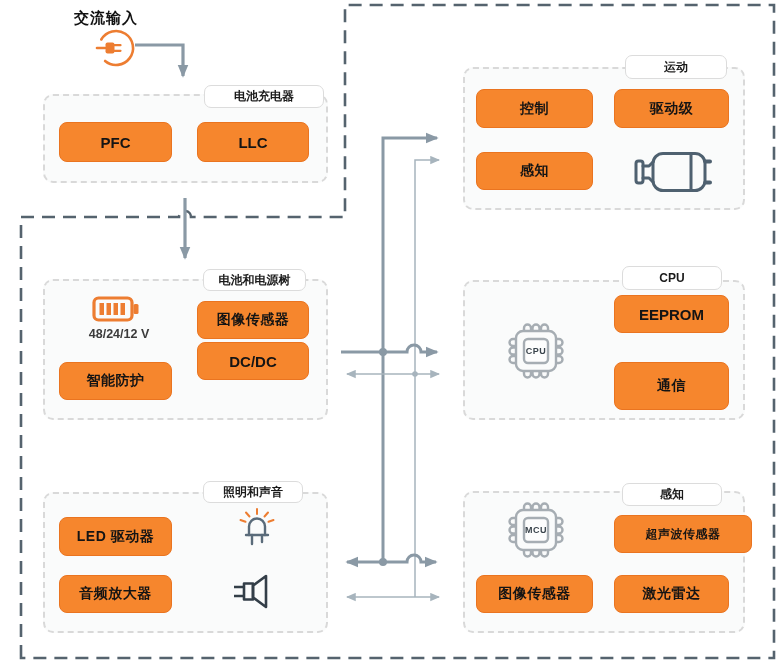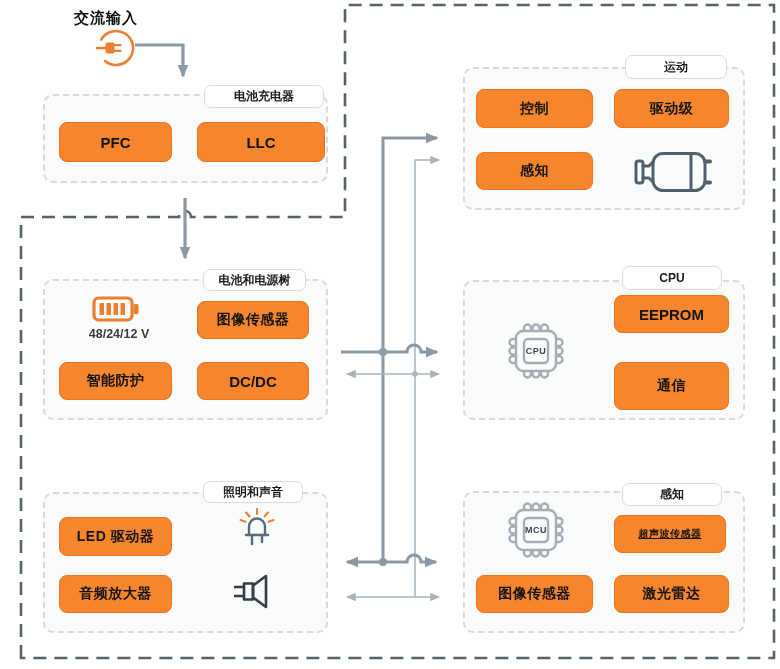--- a/index.html
+++ b/index.html
@@ -87,40 +87,40 @@
         <path d="M5 23 H 13"></path>
         <path d="M22.5 20.2 h6 M22.5 25.8 h6" stroke-width="2.2"></path>
       </g>
       <rect x="13.5" y="17.5" width="9" height="11" rx="2" fill="#ed7d31"></rect>
     </svg>
   </div>
 
   <div class="gbox" style="left:43px;top:94px;width:285px;height:89px;"></div>
   <div class="tab" style="left:204px;top:85px;width:120px;height:23px;">电池充电器</div>
   <div class="blk lat" style="left:59px;top:122px;width:113px;height:40px;">PFC</div>
-  <div class="blk lat" style="left:197px;top:122px;width:128px;height:40px;">LLC</div>
+  <div class="blk lat" style="left:197px;top:122px;width:112px;height:40px;">LLC</div>
 
   <div class="gbox" style="left:43px;top:279px;width:285px;height:141px;"></div>
   <div class="tab" style="left:203px;top:269px;width:103px;height:22px;">电池和电源树</div>
   <div class="icon" style="left:92px;top:295px;width:48px;height:28px;">
     <svg width="48" height="28" viewBox="0 0 48 28">
       <rect x="2" y="3" width="38" height="22" rx="4.5" fill="none" stroke="#ed7d31" stroke-width="3.2"></rect>
       <g fill="#ed7d31">
         <rect x="7.5" y="8" width="4.5" height="12"></rect>
         <rect x="14.5" y="8" width="4.5" height="12"></rect>
         <rect x="21.5" y="8" width="4.5" height="12"></rect>
         <rect x="28.5" y="8" width="4.5" height="12"></rect>
         <rect x="41.5" y="9" width="5" height="10" rx="1.5"></rect>
       </g>
     </svg>
   </div>
   <div class="volt" style="left:72px;top:327px;width:94px;">48/24/12 V</div>
   <div class="blk" style="left:197px;top:301px;width:112px;height:38px;">图像传感器</div>
   <div class="blk" style="left:59px;top:362px;width:113px;height:38px;">智能防护</div>
-  <div class="blk lat" style="left:197px;top:362px;width:112px;height:38px;">DC/DC</div>
+  <div class="blk lat" style="left:197px;top:342px;width:112px;height:38px;">DC/DC</div>
 
   <div class="gbox" style="left:43px;top:492px;width:285px;height:141px;"></div>
   <div class="tab" style="left:203px;top:481px;width:100px;height:22px;">照明和声音</div>
   <div class="blk" style="left:59px;top:517px;width:113px;height:39px;">LED 驱动器</div>
   <div class="blk" style="left:59px;top:575px;width:113px;height:38px;">音频放大器</div>
   <div class="icon" style="left:237px;top:507px;width:40px;height:48px;">
     <svg width="40" height="48" viewBox="0 0 40 48">
       <g fill="none" stroke="#ed7d31" stroke-width="2" stroke-linecap="round">
         <path d="M20 2 v5"></path>
           <path d="M9 5.5 l3.5 4"></path>
@@ -189,17 +189,17 @@
         <rect x="13" y="13" width="40" height="40" rx="7"></rect>
         <rect x="21" y="21" width="24" height="24" rx="4" fill="#fdfdfd"></rect>
         <path d="M21 13 v-3 a3.5 3.5 0 0 1 7 0 v3 M29.5 13 v-3 a3.5 3.5 0 0 1 7 0 v3 M38 13 v-3 a3.5 3.5 0 0 1 7 0 v3"></path>
         <path d="M21 53 v3 a3.5 3.5 0 0 0 7 0 v-3 M29.5 53 v3 a3.5 3.5 0 0 0 7 0 v-3 M38 53 v3 a3.5 3.5 0 0 0 7 0 v-3"></path>
         <path d="M13 21 h-3 a3.5 3.5 0 0 0 0 7 h3 M13 29.5 h-3 a3.5 3.5 0 0 0 0 7 h3 M13 38 h-3 a3.5 3.5 0 0 0 0 7 h3"></path>
         <path d="M53 21 h3 a3.5 3.5 0 0 1 0 7 h-3 M53 29.5 h3 a3.5 3.5 0 0 1 0 7 h-3 M53 38 h3 a3.5 3.5 0 0 1 0 7 h-3"></path>
       </g>
     </svg>
     <span class="chiplabel">MCU</span>
   </div>
-  <div class="blk" style="left:614px;top:515px;width:112px;height:38px;font-size:10px;text-decoration:underline;">超声波传感器</div>
+  <div class="blk" style="left:614px;top:515px;width:138px;height:38px;font-size:12px;">超声波传感器</div>
   <div class="blk" style="left:476px;top:575px;width:117px;height:38px;">图像传感器</div>
   <div class="blk" style="left:614px;top:575px;width:115px;height:38px;">激光雷达</div>
 
 </div>
 
 </body></html>

